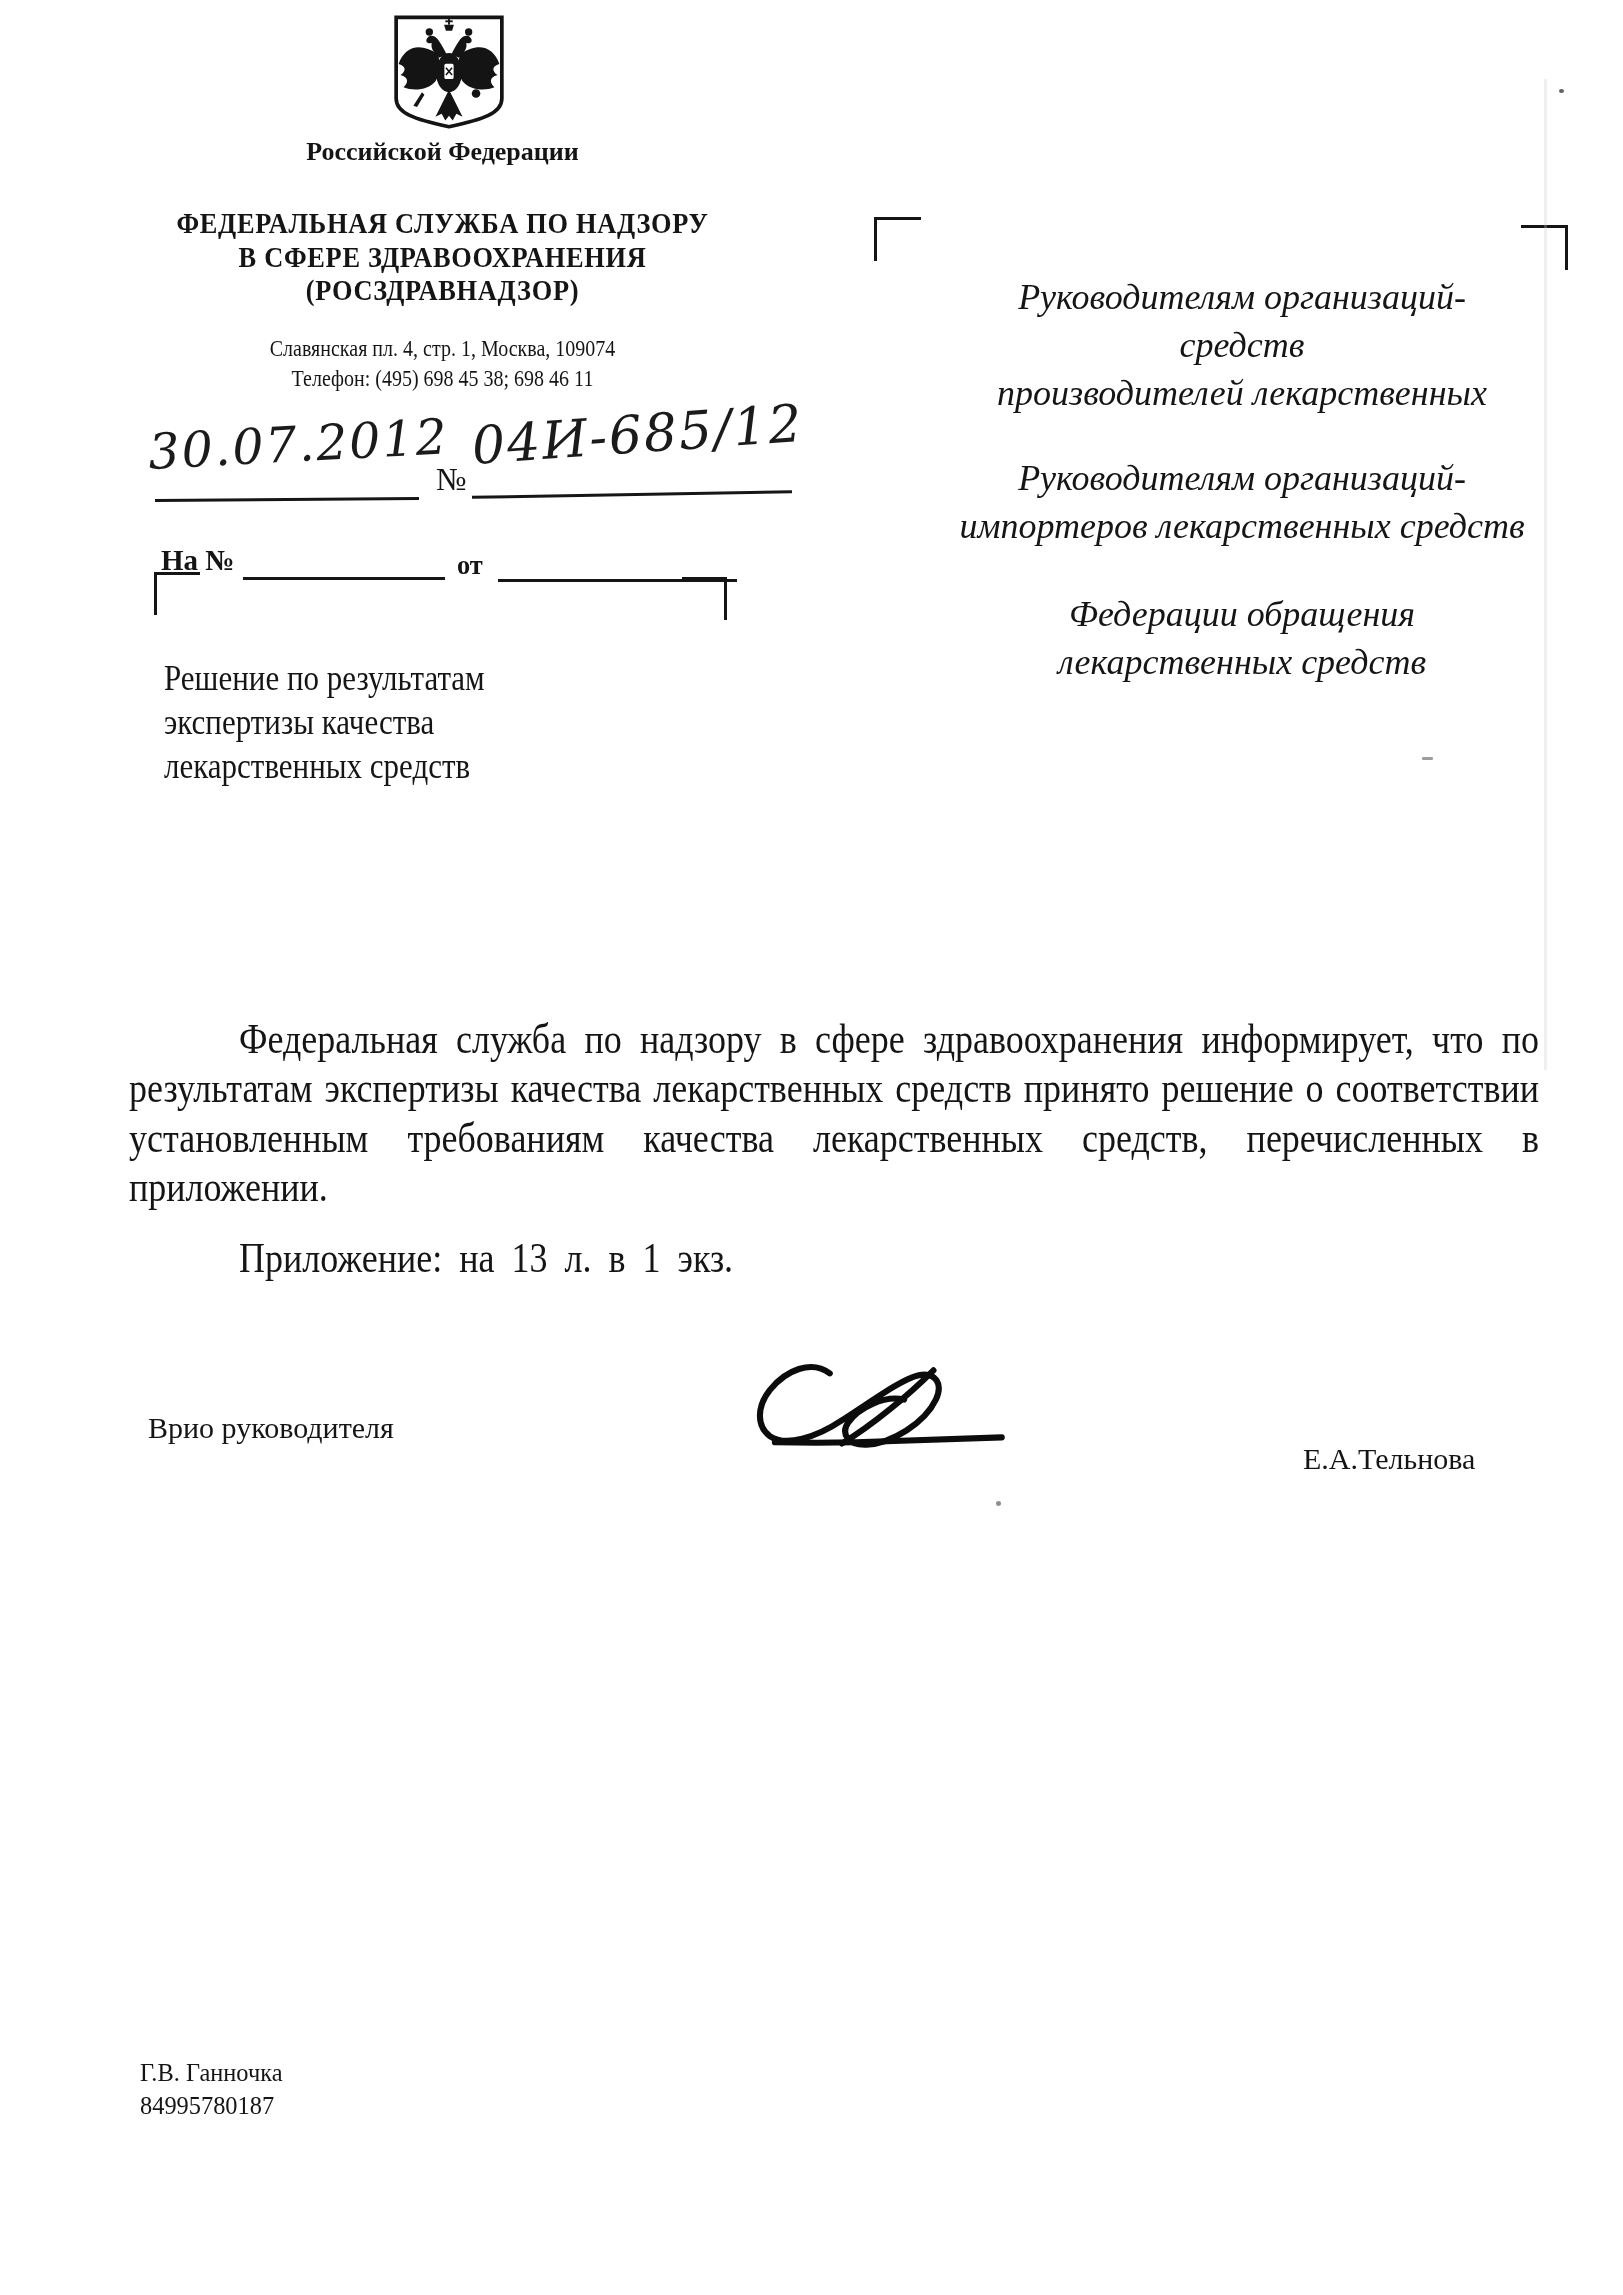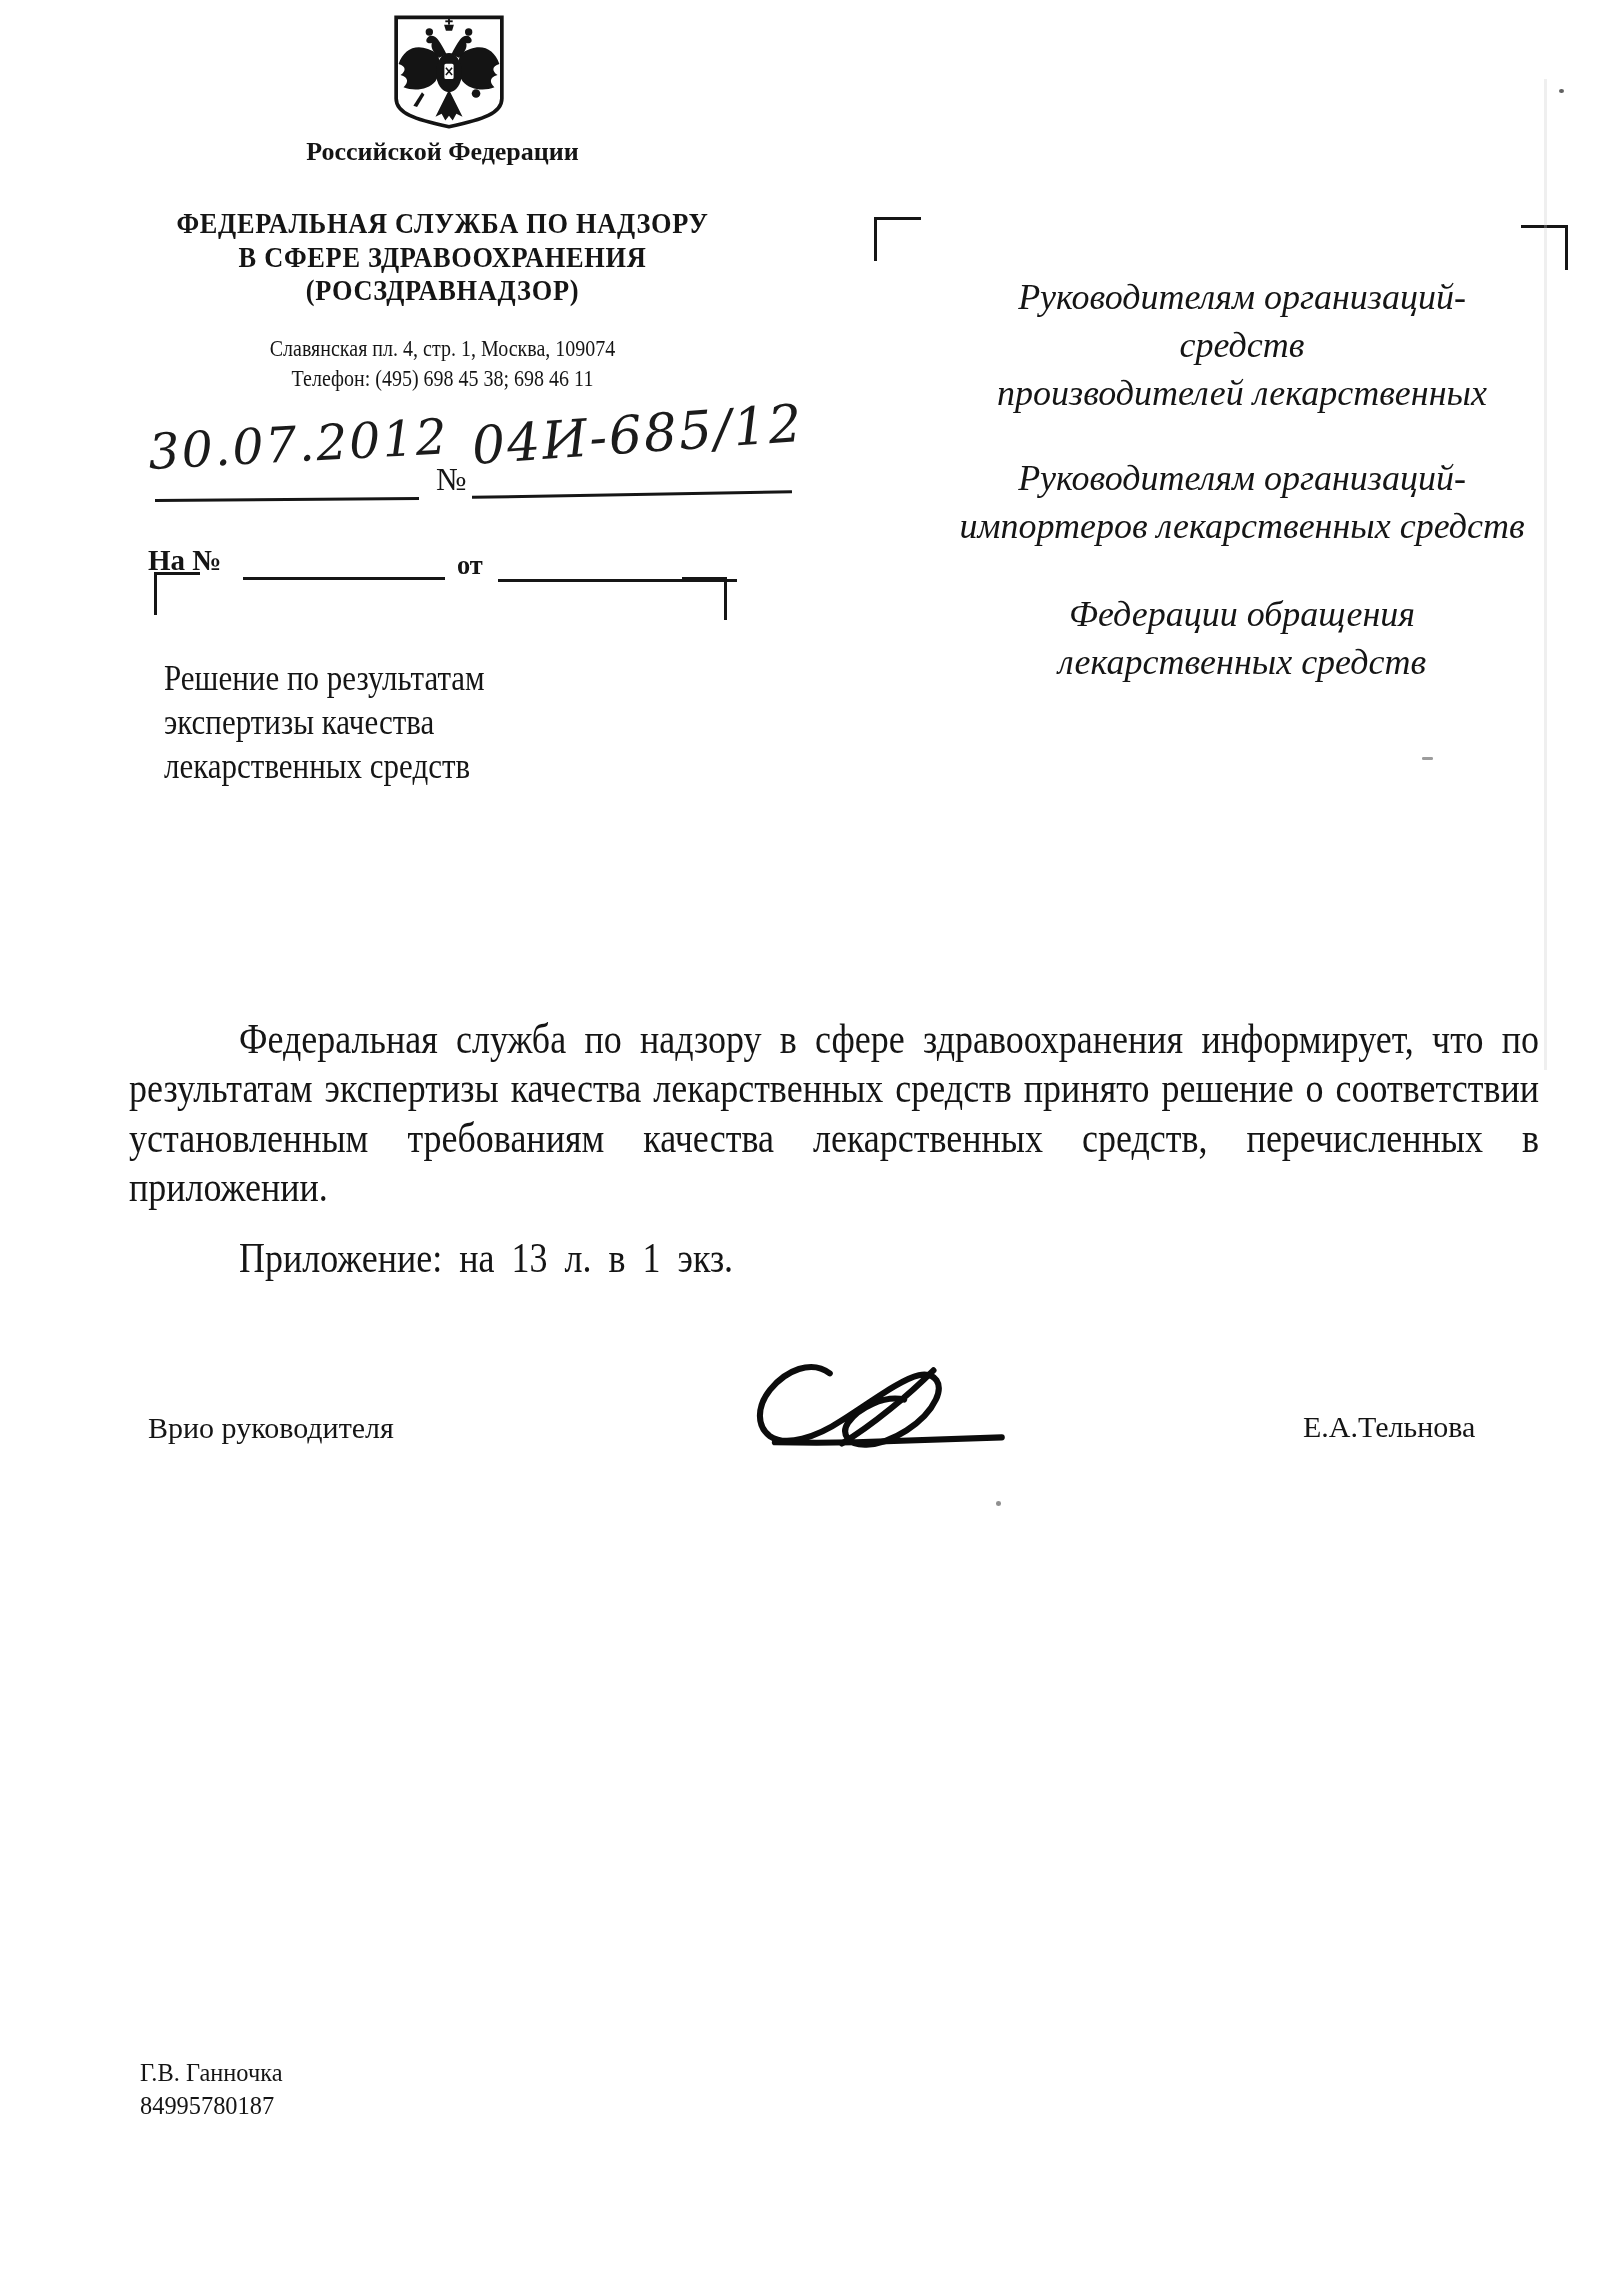--- a/index.html
+++ b/index.html
@@ -23,21 +23,21 @@
 
   
   .hw { font-family:"DejaVu Serif","Liberation Serif",serif; font-style:italic;
         color:#1b1b1b; letter-spacing:2px; white-space:nowrap; }
   .hw-date   { left:147px; top:424px; font-size:49px; transform:rotate(-3deg); transform-origin:0 0; }
   .hw-number { left:470px; top:416px; font-size:52px; transform:rotate(-4deg); transform-origin:0 0; }
   .numsign   { left:436px; top:461px; font-size:32px; }
   .rule { background:#161616; }
   .date-rule   { left:155px; top:498px; width:264px; height:3.3px; transform:rotate(-0.4deg); }
   .number-rule { left:472px; top:493px; width:320px; height:3.3px; transform:rotate(-1deg); }
-  .na-label { left:148px; top:544px; font-size:29px; font-weight:bold; }
+  .na-label { left:161px; top:544px; font-size:29px; font-weight:bold; }
   .na-rule1 { left:243px; top:577px; width:202px; height:2.6px; }
   .ot-label { left:457px; top:550px; font-size:26.4px; font-weight:bold; }
   .na-rule2 { left:498px; top:579px; width:239px; height:2.6px; }
 
   
   .corner { border-color:#161616; }
   .c1 { left:874px; top:217px; width:44px; height:41px; border-top:3.3px solid; border-left:3.3px solid; }
   .c2 { left:1521px; top:225px; width:44px; height:42px; border-top:3.3px solid; border-right:3.3px solid; }
   .c3 { left:154px;  top:572px; width:43px; height:40px; border-top:3.3px solid; border-left:3.3px solid; }
   .c4 { left:682px; top:577px; width:42px; height:40px; border-top:3.3px solid; border-right:3.3px solid; }
@@ -55,21 +55,21 @@
   
   .body-par { left:129px; top:1015px; width:1410px; font-size:36px; line-height:43px;
               text-align:justify; text-indent:110px;
               transform:scaleY(1.15); transform-origin:0 0; }
   .attachment { left:239px; top:1234px; font-size:36px; word-spacing:8px;
                 transform:scaleY(1.15); transform-origin:0 0; white-space:nowrap; }
 
   
   .sig-title { left:148px; top:1411px; font-size:30px; white-space:nowrap; }
   .sig-mark  { left:737px; top:1352px; width:277px; height:122px; }
-  .sig-name  { left:1303px; top:1410px; font-size:30px; white-space:nowrap; }
+  .sig-name  { left:1303px; top:1442px; font-size:30px; white-space:nowrap; }
 
   
   .footer { left:140px; top:2056px; font-size:24.4px; line-height:33px; }
 
   
   .dot-tr  { left:1559px; top:89px; width:4.6px; height:4px; background:#3a3a3a; border-radius:50%; opacity:.8; }
   .dash-mid{ left:1422px; top:757px; width:10.6px; height:3.3px; background:#4a4a4a; opacity:.55; border-radius:1.3px; }
   .dot-sig { left:996px; top:1501px; width:5.3px; height:4.6px; background:#444; border-radius:50%; opacity:.6; }
   .edge-strip { left:1544px; top:79px; width:3.3px; height:991px; background:#c9c9c9; opacity:.3; }
 </style>

